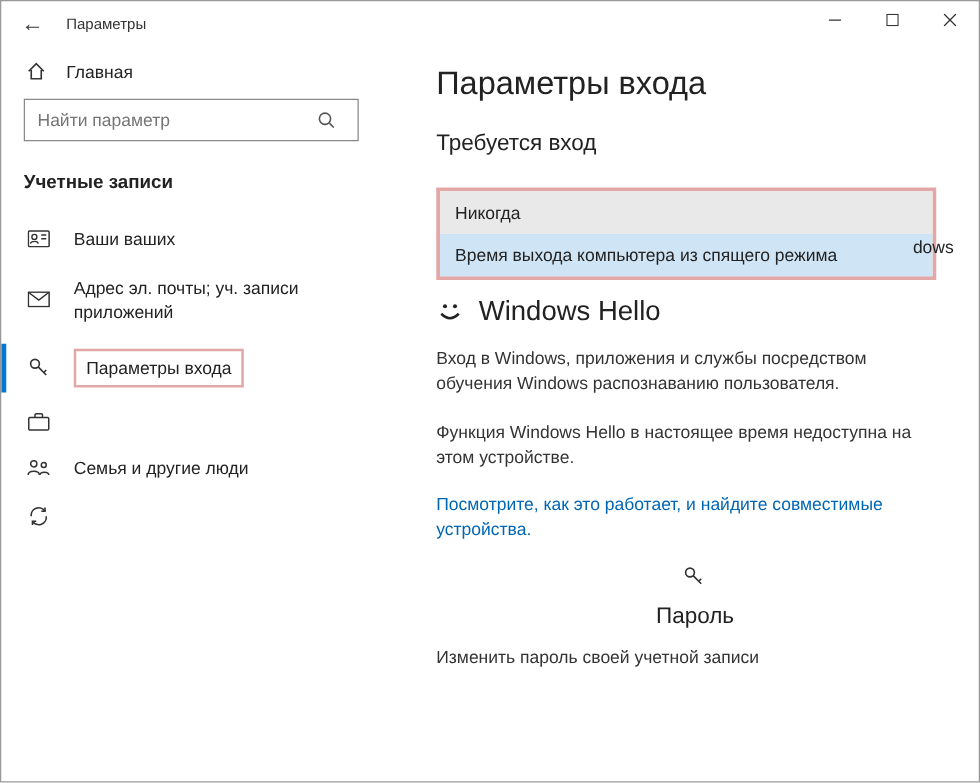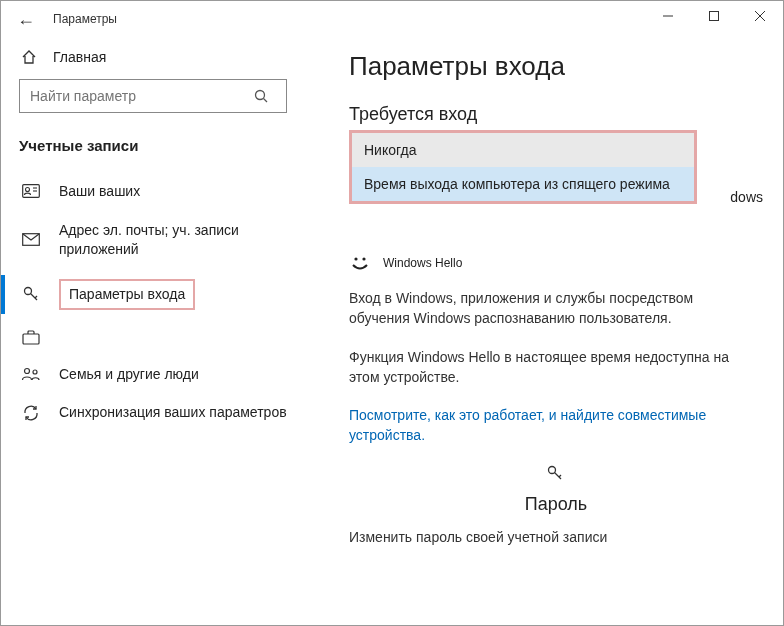--- a/index.html
+++ b/index.html
@@ -18,29 +18,29 @@
   .search input { flex: 1; border: none; outline: none; padding: 0 10px; font-size: 14px; background: transparent; color: #666; }
   .search .sicon { width: 32px; text-align: center; color: #555; font-size: 15px; }
   .section-header { font-size: 15px; font-weight: 600; color: #222; margin-bottom: 18px; }
   .nav-item { display: flex; align-items: center; gap: 18px; padding: 10px 6px 10px 2px; cursor: pointer; position: relative; }
   .nav-item .icon { width: 20px; display: flex; align-items: center; justify-content: center; color: #333; }
   .nav-item .label { font-size: 14px; color: #222; line-height: 1.35; max-width: 260px; }
   .nav-item.active::before { content: ""; position: absolute; left: -18px; top: 6px; bottom: 6px; width: 4px; background: #0078d4; }
   .hl-box { border: 2px solid #e4a7a7; padding: 4px 8px; display: inline-block; }
   .content { flex: 1; padding: 14px 20px 0 14px; overflow: hidden; }
   .page-title { font-size: 26px; font-weight: 400; color: #222; margin-bottom: 22px; }
-  .subheading { font-size: 18px; font-weight: 400; color: #222; margin-bottom: 5px; }
-  .dropdown-box { border: 3px solid #e4a7a7; width: 348px; margin-bottom: 48px; }
+  .subheading { font-size: 18px; font-weight: 400; color: #222; margin-bottom: 25px; }
+  .dropdown-box { border: 3px solid #e4a7a7; width: 400px; margin-bottom: 12px; }
   .dropdown-opt { padding: 9px 12px; font-size: 14px; color: #222; cursor: pointer; }
   .dropdown-opt.opt1 { background: #e9e9e9; }
   .dropdown-opt.opt2 { background: #cfe5f6; }
   .truncated { position: absolute; right: 20px; top: 188px; font-size: 14px; color: #222; }
   .hello-row { display: flex; align-items: center; gap: 12px; margin-bottom: 14px; }
   .hello-row .icon { font-size: 20px; color: #222; }
-  .hello-row .htxt { font-size: 12px; color: #222; }
+  .hello-row .htxt { font-size: 22px; color: #222; }
   .body-text { font-size: 14px; color: #333; line-height: 1.45; margin-bottom: 18px; max-width: 390px; }
   .link { color: #0066b4; cursor: pointer; }
   .pw-row { display: flex; align-items: center; gap: 12px; margin-bottom: 12px; flex-direction: column; }
   .pw-row .icon { width: 20px; }
   .pw-row .ptxt { font-size: 18px; color: #222; }
   svg { display: block; }
 </style>
 </head>
 <body>
 
@@ -149,21 +149,20 @@
 
     <div class="nav-item">
       <span class="icon">
         <svg width="18" height="18" viewBox="0 0 18 18">
             <path d="M3 9 A6 6 0 0 1 14 5" fill="none" stroke="#333" stroke-width="1.3"></path>
             <path d="M15 9 A6 6 0 0 1 4 13" fill="none" stroke="#333" stroke-width="1.3"></path>
             <path d="M14 2 L14 5 L11 5" fill="none" stroke="#333" stroke-width="1.3"></path>
             <path d="M4 16 L4 13 L7 13" fill="none" stroke="#333" stroke-width="1.3"></path>
           </svg>
       </span>
-      <span class="label">Синхронизация ваших параметров</span>
     </div>
   </div>
 
   <div class="content">
     <div class="page-title">Параметры входа</div>
     <div class="subheading">Требуется вход</div>
 
     <div class="truncated">dows</div>
 
     <div class="dropdown-box">

